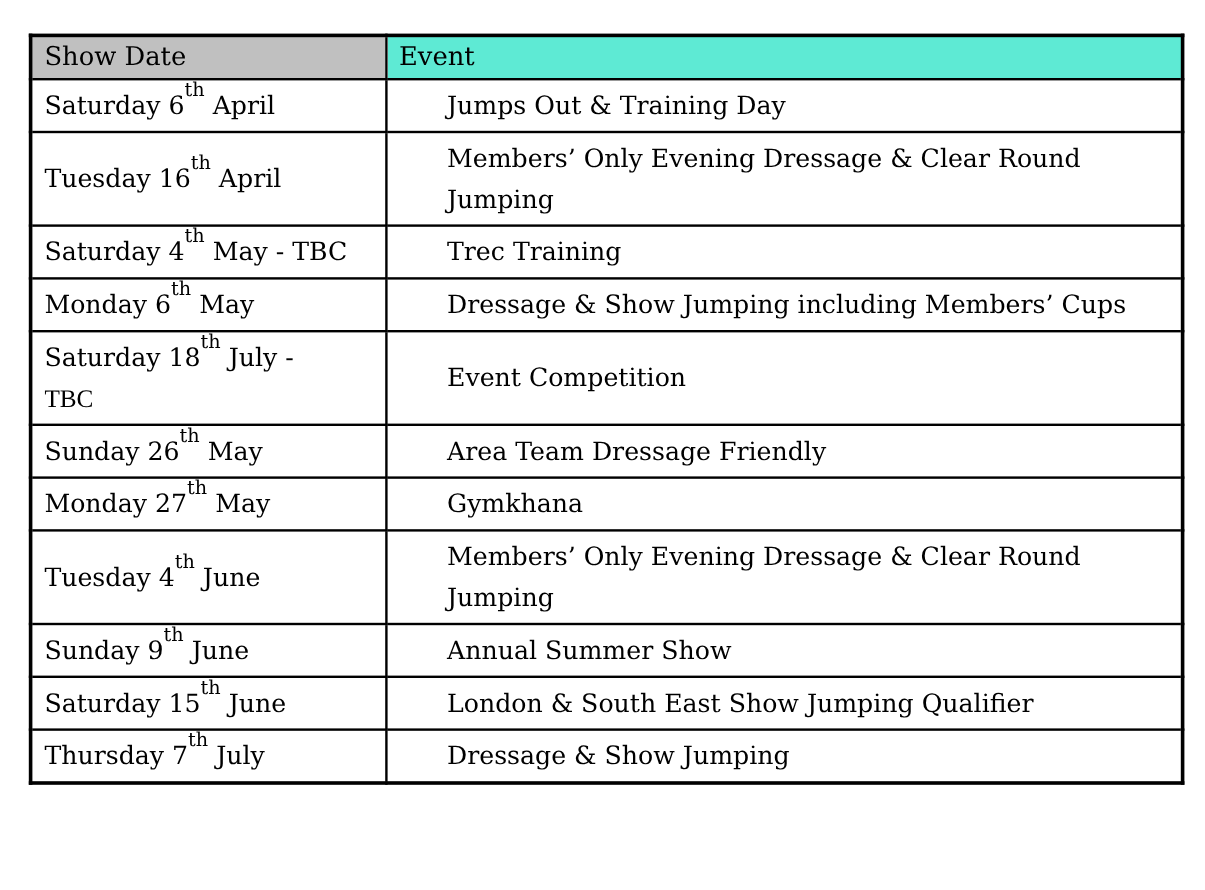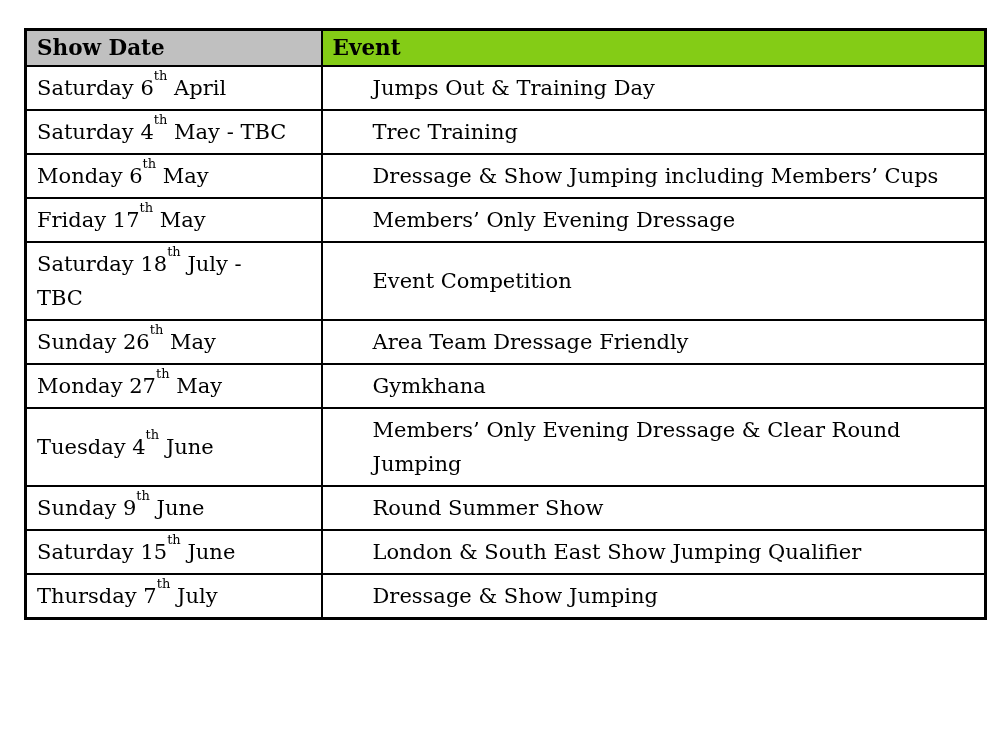--- a/index.html
+++ b/index.html
@@ -24,73 +24,74 @@
   th, td {
     border: 2px solid #000000;
     text-align: left;
     vertical-align: middle;
     overflow: hidden;
   }
   th {
     background: #c0c0c0;
     padding: 2px 10px;
     line-height: 30px;
-    font-weight: bold;
+    font-weight: normal;
     font-size: 21.5px;
   }
   td {
     padding: 4px 10px;
     line-height: 34px;
   }
   sup.ordinal {
-    font-size: 13px;
+    font-size: 16px;
     line-height: 0;
     position: relative;
     top: -7px;
   }
-  .date-line2 { display: block; }
+  .date-line2 { display: block; font-family: Liberation Serif, serif; }
   .event-line { display: block; margin-left: 40px; }
 </style>
 </head>
 <body>
 
 <table class="schedule-table">
   <colgroup>
     <col class="col-date">
     <col class="col-event">
   </colgroup>
   <thead>
     <tr>
       <th style="background: rgb(192, 192, 192);">Show Date</th>
-      <th style="background: #84cc16;">Event</th>
+      <th style="background: #5eead4;">Event</th>
     </tr>
   </thead>
   <tbody>
       <tr>
         <td><span>Saturday 6</span><sup class="ordinal">th</sup><span> April</span></td>
         <td>
           <span class="event-line">Jumps Out &amp; Training Day</span>
+        </td>
+      </tr>
+      <tr>
+        <td><span>Tuesday 16</span><sup class="ordinal">th</sup><span> April</span></td>
+        <td>
+          <span class="event-line">Members’ Only Evening Dressage &amp; Clear Round</span>
+          <span class="event-line">Jumping</span>
         </td>
       </tr>
       <tr>
         <td><span>Saturday 4</span><sup class="ordinal">th</sup><span> May - TBC</span></td>
         <td>
           <span class="event-line">Trec Training</span>
         </td>
       </tr>
       <tr>
         <td><span>Monday 6</span><sup class="ordinal">th</sup><span> May</span></td>
         <td>
           <span class="event-line">Dressage &amp; Show Jumping including Members’ Cups</span>
-        </td>
-      </tr>
-      <tr>
-        <td><span>Friday 17</span><sup class="ordinal">th</sup><span> May</span></td>
-        <td>
-          <span class="event-line">Members’ Only Evening Dressage</span>
         </td>
       </tr>
       <tr>
         <td><span>Saturday 18</span><sup class="ordinal">th</sup><span> July -</span><span class="date-line2">TBC</span></td>
         <td>
           <span class="event-line">Event Competition</span>
         </td>
       </tr>
       <tr>
         <td><span>Sunday 26</span><sup class="ordinal">th</sup><span> May</span></td>
@@ -107,21 +108,21 @@
       <tr>
         <td><span>Tuesday 4</span><sup class="ordinal">th</sup><span> June</span></td>
         <td>
           <span class="event-line">Members’ Only Evening Dressage &amp; Clear Round</span>
           <span class="event-line">Jumping</span>
         </td>
       </tr>
       <tr>
         <td><span>Sunday 9</span><sup class="ordinal">th</sup><span> June</span></td>
         <td>
-          <span class="event-line">Round Summer Show</span>
+          <span class="event-line">Annual Summer Show</span>
         </td>
       </tr>
       <tr>
         <td><span>Saturday 15</span><sup class="ordinal">th</sup><span> June</span></td>
         <td>
           <span class="event-line">London &amp; South East Show Jumping Qualifier</span>
         </td>
       </tr>
       <tr>
         <td><span>Thursday 7</span><sup class="ordinal">th</sup><span> July</span></td>

